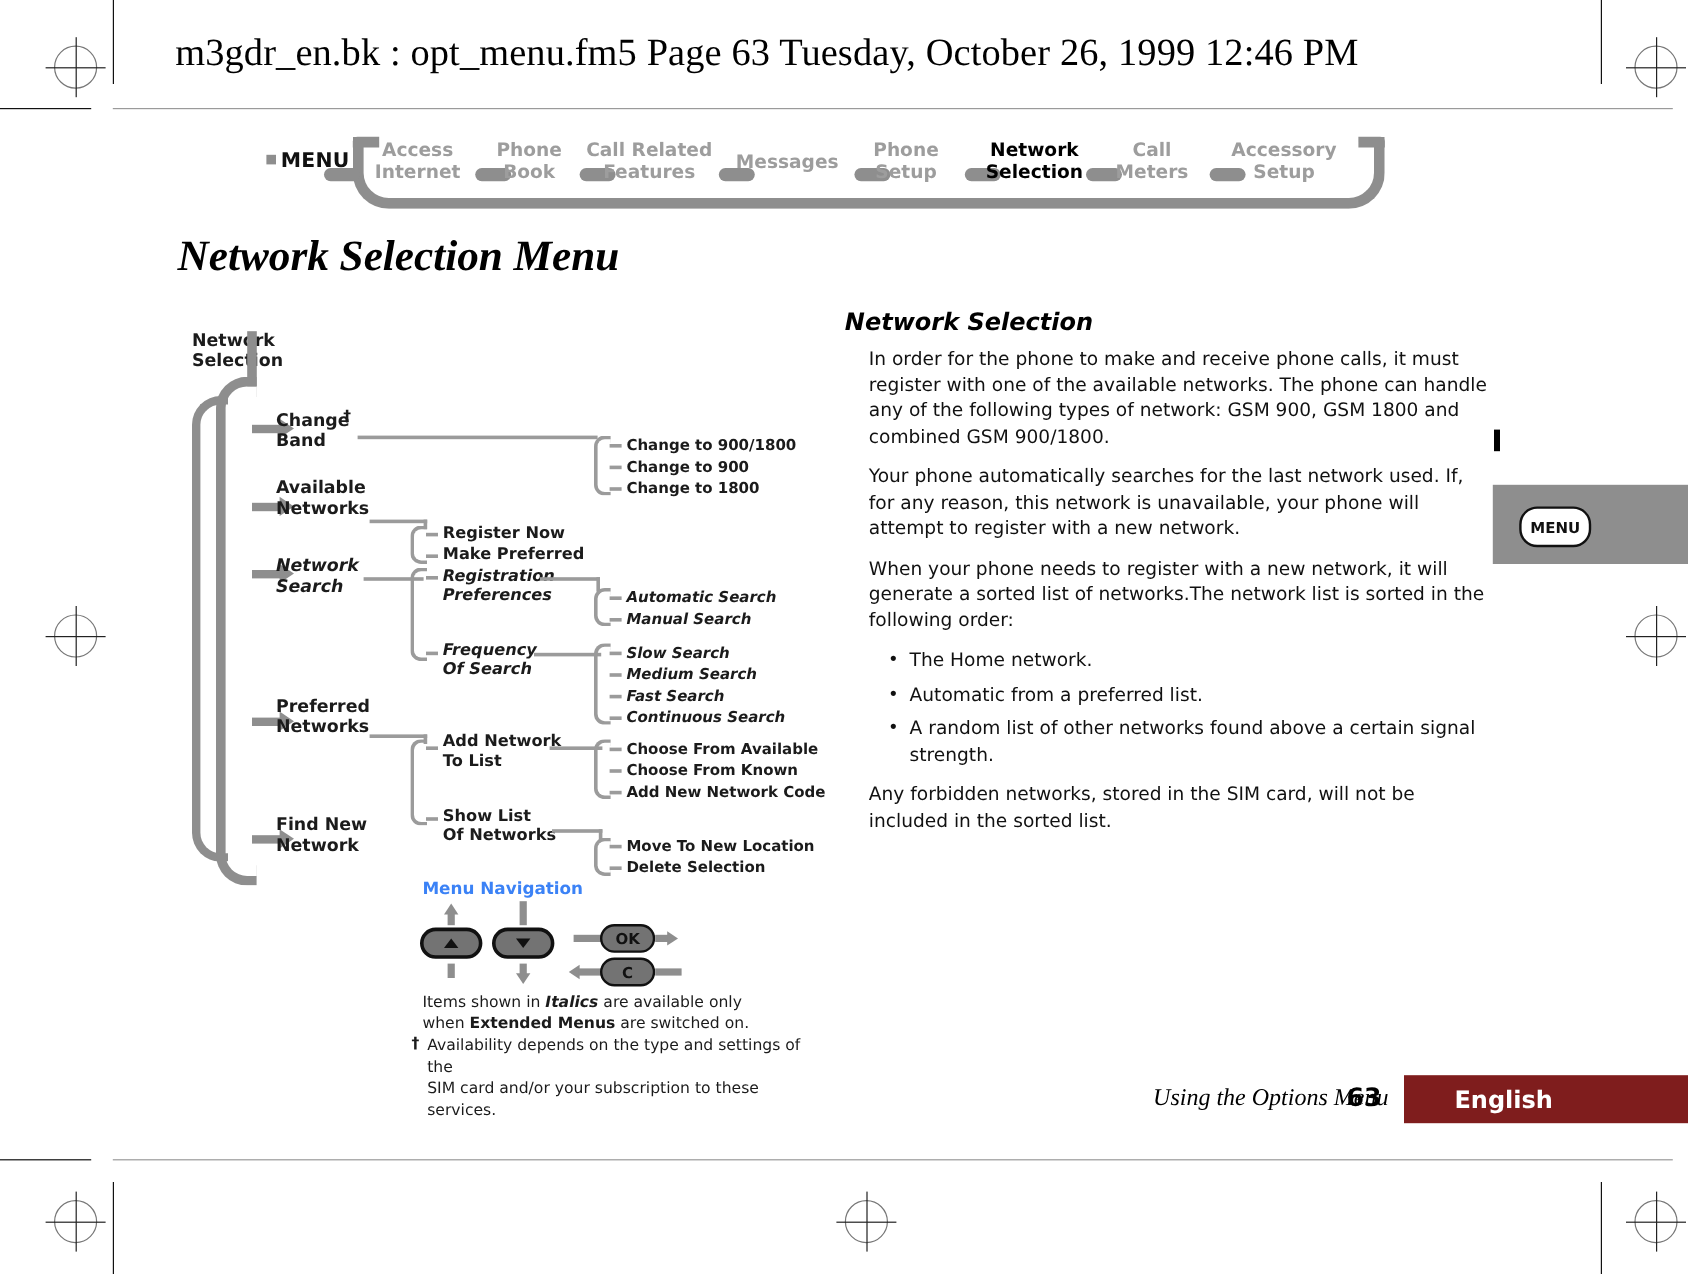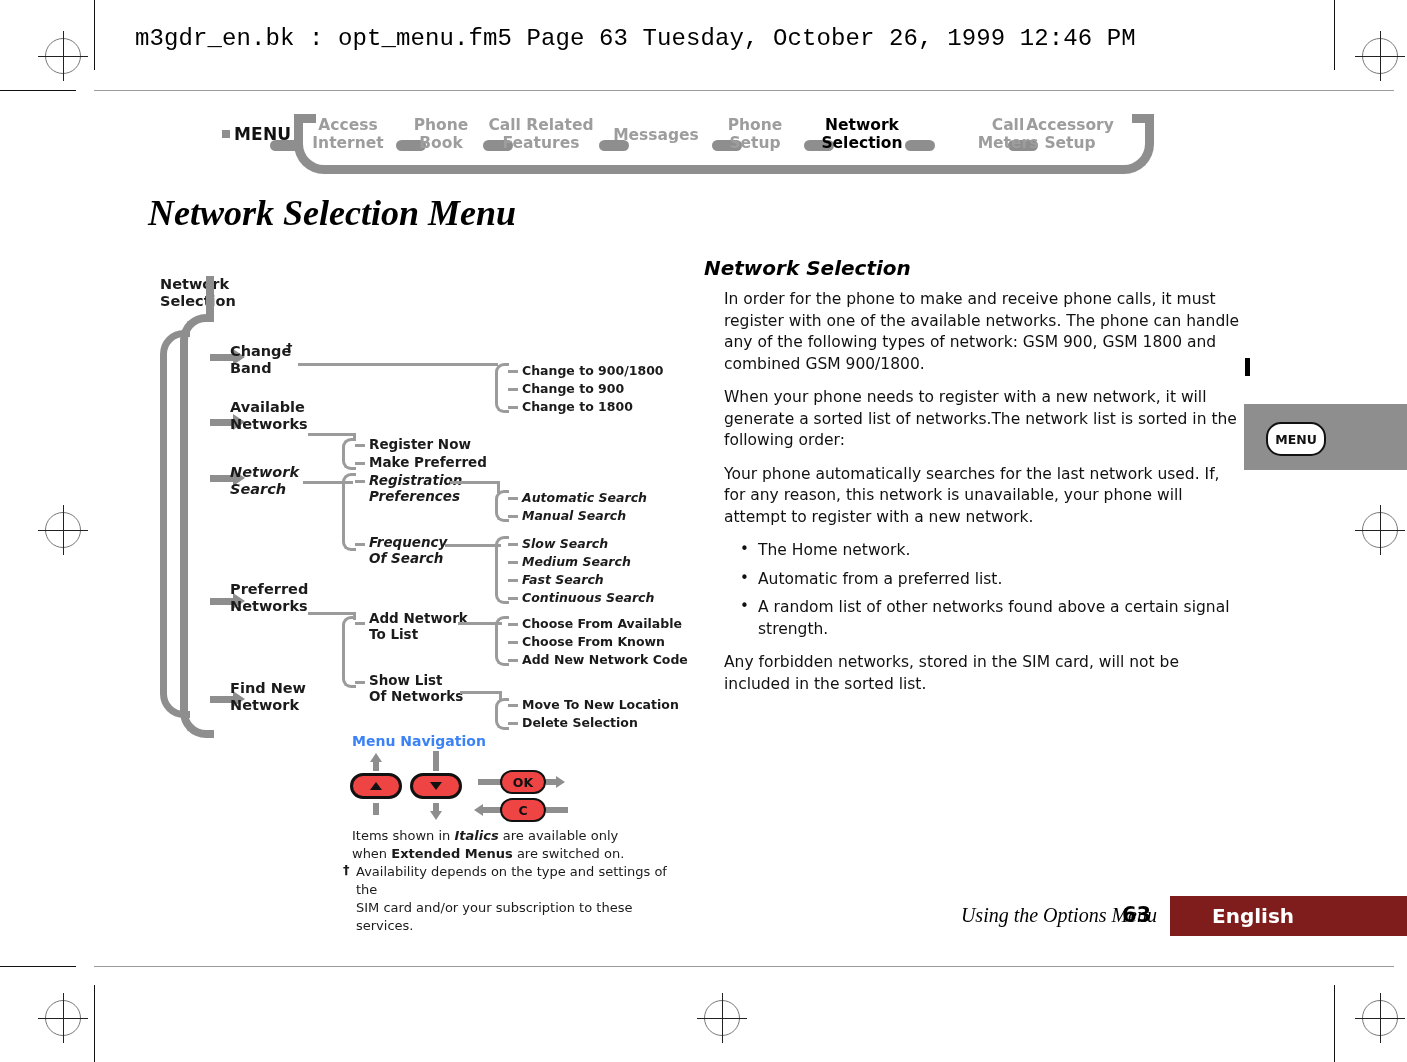--- a/index.html
+++ b/index.html
@@ -16,23 +16,23 @@
   .reg::before,.reg::after{content:"";position:absolute;background:#222;}
   .reg::before{left:50%;top:-8px;width:1px;height:50px;margin-left:-0.5px;}
   .reg::after{top:50%;left:-8px;height:1px;width:50px;margin-top:-0.5px;}
   .cropline{position:absolute;background:#111;}
   .vline{width:1px;}
   .hline{height:1px;}
   .grayline{position:absolute;background:#9a9a9a;height:1px;}
 
   
   .docheader{
-    position:absolute;left:135px;top:25px;
-    font-family:Liberation Mono, monospace;
-    font-size:24px;color:#000;white-space:nowrap;letter-spacing:0.1px;
+    position:absolute;left:146px;top:25px;
+    font-family:Liberation Serif, serif;
+    font-size:32px;color:#000;white-space:nowrap;letter-spacing:0.1px;
   }
 
   
   #breadcrumb{position:absolute;left:222px;top:108px;width:940px;height:72px;}
   .bc-track{
     position:absolute;left:72px;top:6px;width:860px;height:60px;
     border:9px solid #8e8e8e;border-top:none;
     border-bottom-left-radius:30px;border-bottom-right-radius:30px;
     box-sizing:border-box;
   }
@@ -90,21 +90,21 @@
   .tick{position:absolute;width:10px;height:3px;background:#9b9b9b;}
   .lead{position:absolute;height:3px;background:#9b9b9b;}
   .leadv{position:absolute;width:3px;background:#9b9b9b;}
   .dagger{position:absolute;font-size:13px;font-weight:bold;color:#1b1b1b;}
 
   
   #legend{position:absolute;left:352px;top:733px;width:330px;}
   .lg-title{font-size:14px;font-weight:bold;color:#3b82f6;}
   .navbtn{
     position:absolute;width:52px;height:26px;border:3px solid #111;border-radius:14px;
-    background:#ef4444;box-sizing:border-box;
+    background:#737373;box-sizing:border-box;
     display:flex;align-items:center;justify-content:center;
     font-size:13px;font-weight:bold;color:#111;
   }
   .navbtn.small{width:46px;height:24px;border-width:2.5px;font-size:12.5px;}
   .tri-up{width:0;height:0;border-left:6px solid transparent;border-right:6px solid transparent;border-bottom:8px solid #111;}
   .tri-dn{width:0;height:0;border-left:6px solid transparent;border-right:6px solid transparent;border-top:8px solid #111;}
   .ar-up{position:absolute;width:0;height:0;border-left:6px solid transparent;border-right:6px solid transparent;border-bottom:9px solid #8e8e8e;}
   .ar-dn{position:absolute;width:0;height:0;border-left:6px solid transparent;border-right:6px solid transparent;border-top:9px solid #8e8e8e;}
   .ar-rt{position:absolute;width:0;height:0;border-top:6px solid transparent;border-bottom:6px solid transparent;border-left:9px solid #8e8e8e;}
   .ar-lf{position:absolute;width:0;height:0;border-top:6px solid transparent;border-bottom:6px solid transparent;border-right:9px solid #8e8e8e;}
@@ -201,21 +201,21 @@
     <div>Messages</div>
   </div>
   <div class="bc-item" style="left:496px;top:8px;width:74px;">
     <div>Phone</div>
     <div>Setup</div>
   </div>
   <div class="bc-item is-active" style="left:592px;top:8px;width:96px;">
     <div>Network</div>
     <div>Selection</div>
   </div>
-  <div class="bc-item" style="left:702px;top:8px;width:72px;margin-left:48px;">
+  <div class="bc-item" style="left:702px;top:8px;width:72px;">
     <div>Call</div>
     <div>Meters</div>
   </div>
   <div class="bc-item" style="left:800px;top:8px;width:96px;">
     <div>Accessory</div>
     <div>Setup</div>
   </div>
 </div>
 
 <div id="page-title">Network Selection Menu</div>
@@ -366,22 +366,22 @@
   </div>
   <div class="lg-note" style="left:4px;top:130px;width:330px;">
     <span>Availability depends on the type and settings of the</span><br>
     <span>SIM card and/or your subscription to these services.</span>
   </div>
 </div>
 
 <div id="right-col">
   <h2 class="sec-head">Network Selection</h2>
   <p class="body-p">In order for the phone to make and receive phone calls, it must register with one of the available networks. The phone can handle any of the following types of network: GSM 900, GSM 1800 and combined GSM 900/1800.</p>
+  <p class="body-p">Your phone automatically searches for the last network used. If, for any reason, this network is unavailable, your phone will attempt to register with a new network.</p>
   <p class="body-p">When your phone needs to register with a new network, it will generate a sorted list of networks.The network list is sorted in the following order:</p>
-  <p class="body-p">Your phone automatically searches for the last network used. If, for any reason, this network is unavailable, your phone will attempt to register with a new network.</p>
   <ul class="blist">
     <li>The Home network.</li>
     <li>Automatic from a preferred list.</li>
     <li>A random list of other networks found above a certain signal strength.</li>
   </ul>
   <p class="body-p">Any forbidden networks, stored in the SIM card, will not be included in the sorted list.</p>
 </div>
 
 <div class="changebar" style="left:1245px;top:358px;height:18px;"></div>
 

